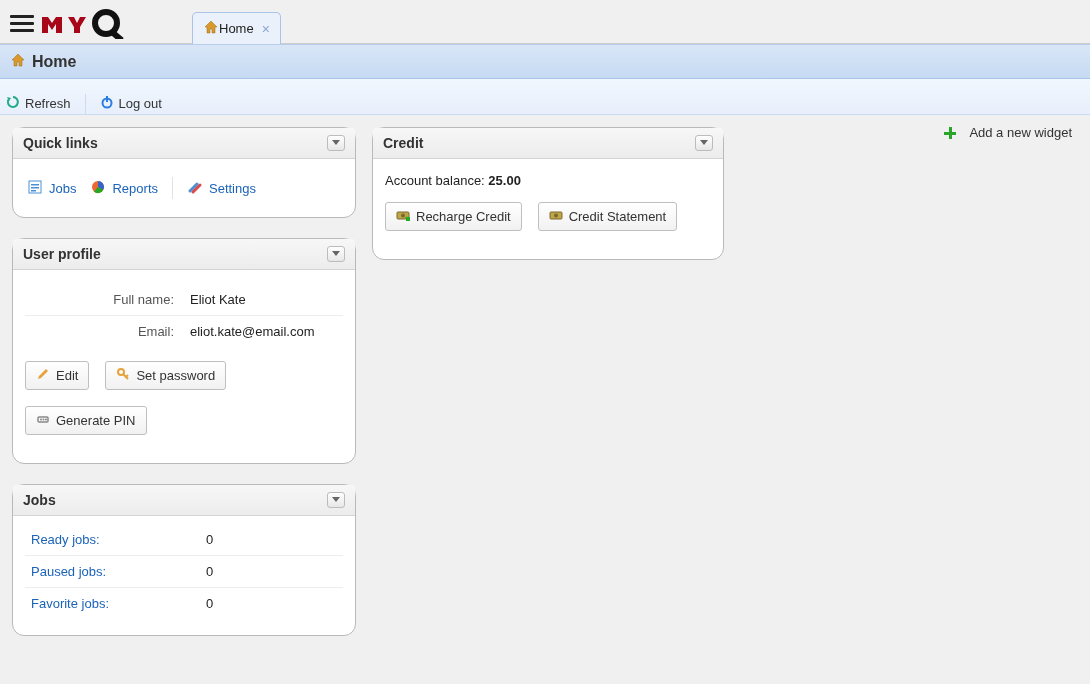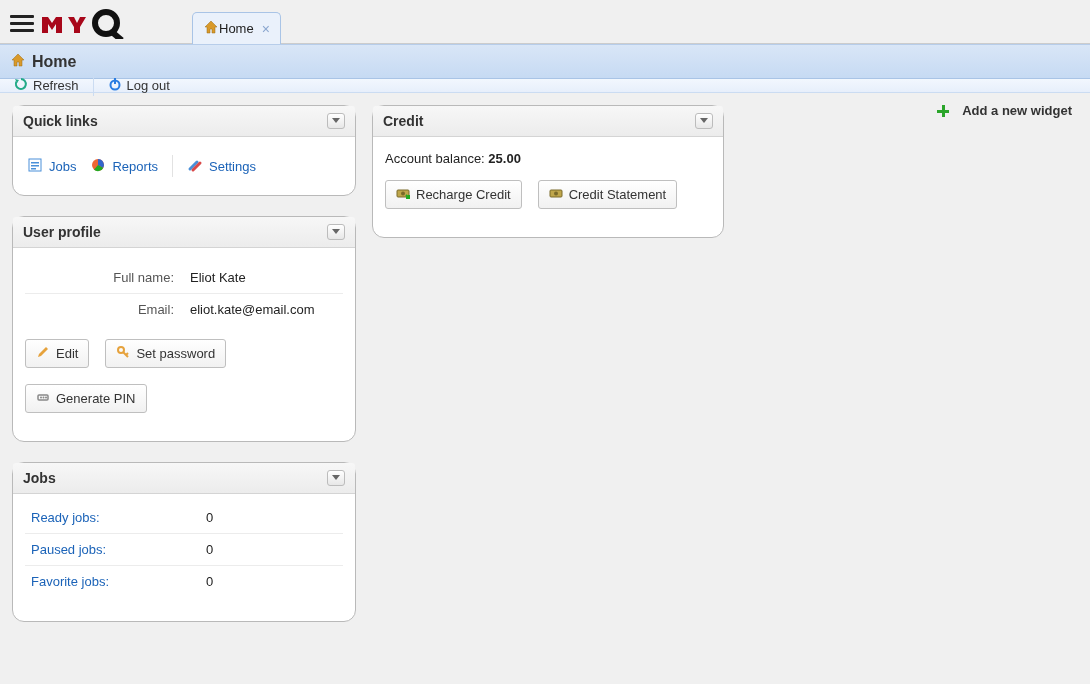--- a/index.html
+++ b/index.html
@@ -11,26 +11,26 @@
   .hamburger span { display:block; height:3px; background:#222; border-radius:1px; }
   .logo { margin:0 12px 4px 0;}
   .logo svg { display:block; }
   .tab { height:32px; background:#eaf1fb; border:1px solid #a9c4e6; border-bottom:none; border-radius:5px 5px 0 0; display:flex; align-items:center; padding:0 10px; margin-left:44px; margin-bottom:-1px; cursor:pointer;}
   .tab .close { color:#8aa6cf; margin-left:8px; font-size:14px;}
   
   
   .page-header { height:35px; background:linear-gradient(#d9e6f7,#c6daf3); border-top:1px solid #b7cdea; border-bottom:1px solid #a9c4e6; display:flex; align-items:center; padding:0 10px; }
   .page-header .title { font-weight:bold; color:#333; font-size:16px; margin-left:6px;}
   
-  .toolbar { height:14px; background:linear-gradient(#f2f7fe,#e7effb); border-bottom:1px solid #cbdcf2; display:flex; align-items:center; padding:0 8px; gap:4px;}
+  .toolbar { height:36px; background:linear-gradient(#f2f7fe,#e7effb); border-bottom:1px solid #cbdcf2; display:flex; align-items:flex-end; padding:0 0; gap:4px;}
   .tool-btn { display:flex; align-items:center; gap:5px; padding:2px 6px; color:#333; cursor:pointer; border-radius:3px;}
   .tool-sep { width:1px; height:20px; background:#cbdcf2; margin:0 4px;}
   
   .content { padding:12px; display:flex; gap:16px; align-items:flex-start; position:relative;}
-  .add-widget { position:absolute; top:10px; right:18px; display:flex; align-items:center; gap:13px; color:#333; cursor:pointer;font-weight:bold;}
+  .add-widget { position:absolute; top:10px; right:18px; display:flex; align-items:center; gap:13px; color:#333; cursor:pointer;}
   
   .col { display:flex; flex-direction:column; gap:20px; }
   .col1 { width:344px; }
   .col2 { width:352px; }
   
   .widget { border:1px solid #b9b9b9; border-radius:12px; background:#fff; }
   .widget-head { background:linear-gradient(#f7f7f7,#ececec); border-bottom:1px solid #d4d4d4; padding:7px 10px; display:flex; align-items:center; justify-content:space-between; border-radius:3px 3px 0 0;}
   .widget-head .wtitle { font-weight:bold; color:#333; font-size:14px;}
   .dd-btn { width:18px; height:16px; border:1px solid #bcbcbc; border-radius:3px; background:linear-gradient(#fff,#e7e7e7); display:flex; align-items:center; justify-content:center; cursor:pointer;}
   .dd-btn svg { display:block;}
@@ -223,21 +223,21 @@
 
     <div class="widget">
       <div class="widget-head">
         <span class="wtitle">Jobs</span>
         <span class="dd-btn">
           <svg width="8" height="6">
               <path d="M0 0 L8 0 L4 5 Z" fill="#666"></path>
             </svg>
         </span>
       </div>
-      <div class="widget-body" style="padding:8px 12px 24px 12px;">
+      <div class="widget-body" style="padding:8px 12px 16px 12px;">
         <div class="jobs-row">
           <div class="jlabel"><a>Ready jobs:</a></div>
           <div class="jval">0</div>
         </div>
         <div class="jobs-row">
           <div class="jlabel"><a>Paused jobs:</a></div>
           <div class="jval">0</div>
         </div>
         <div class="jobs-row">
           <div class="jlabel"><a>Favorite jobs:</a></div>

